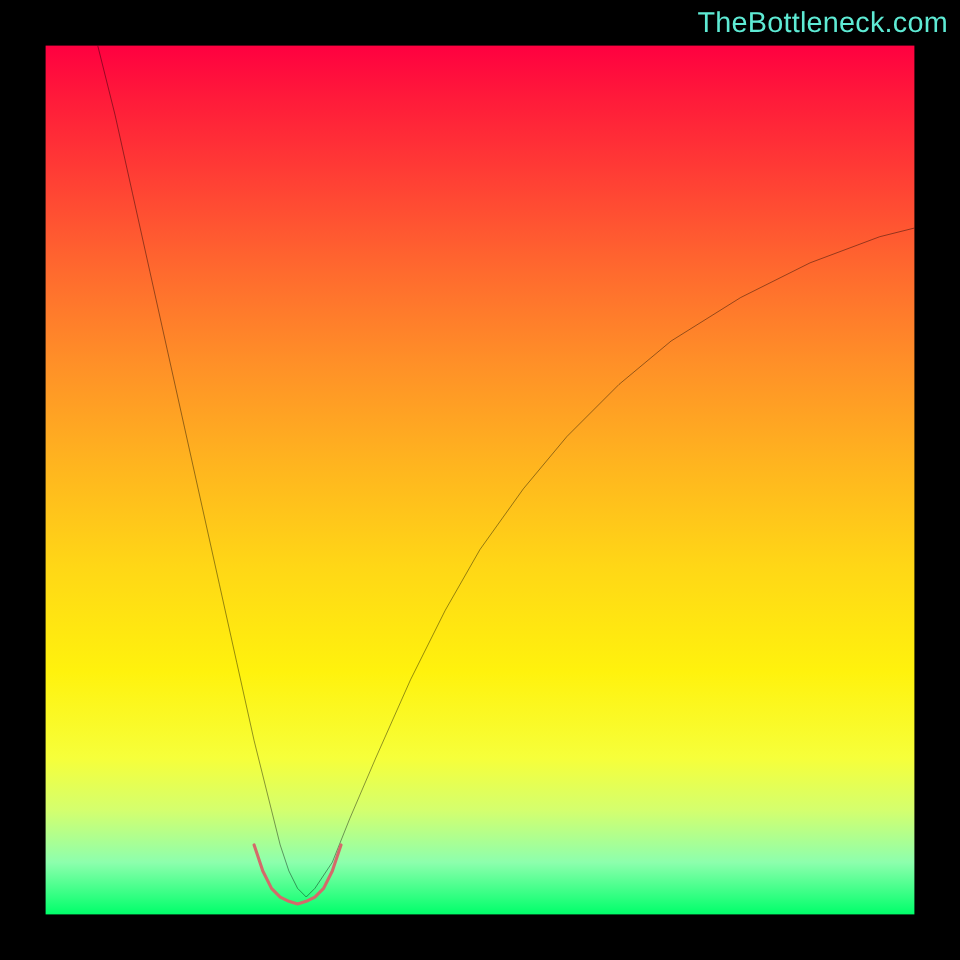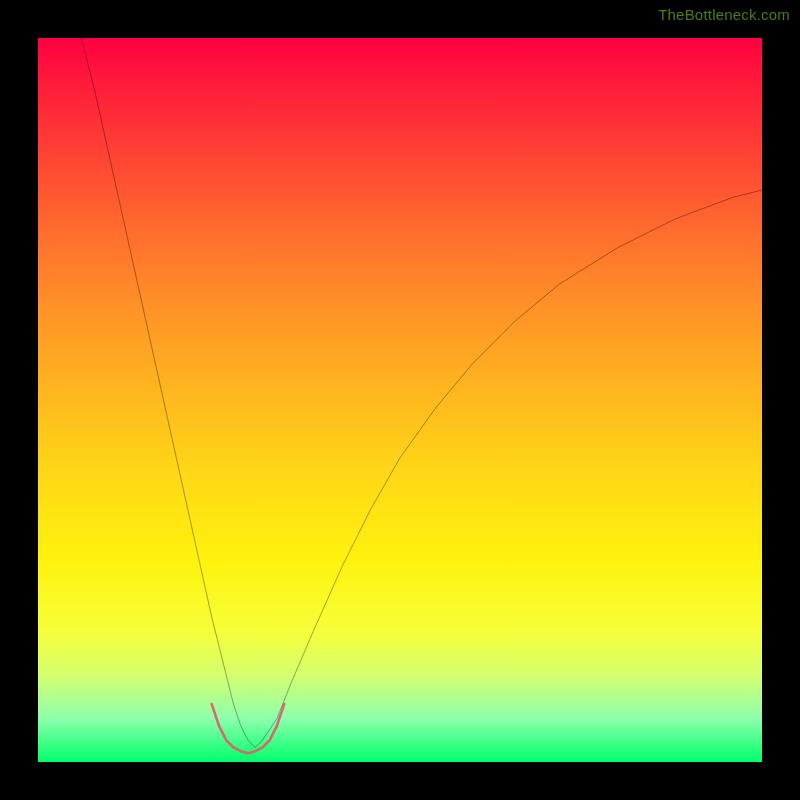--- a/index.html
+++ b/index.html
@@ -35,22 +35,22 @@
       #f6ff3a 82%,
       #d4ff6e 88%,
       #8dffad 94%,
       #00ff6a 100%
     );
   }
   .watermark {
     position: absolute;
     top: 6px;
     right: 10px;
-    color: #4d7c0f;
-    font-size: 15px;
+    color: #5eead4;
+    font-size: 24px;
     letter-spacing: 0.2px;
     font-weight: 500;
     user-select: none;
   }
   svg.curve {
     position: absolute;
     inset: 0;
   }
 </style>
 </head>

